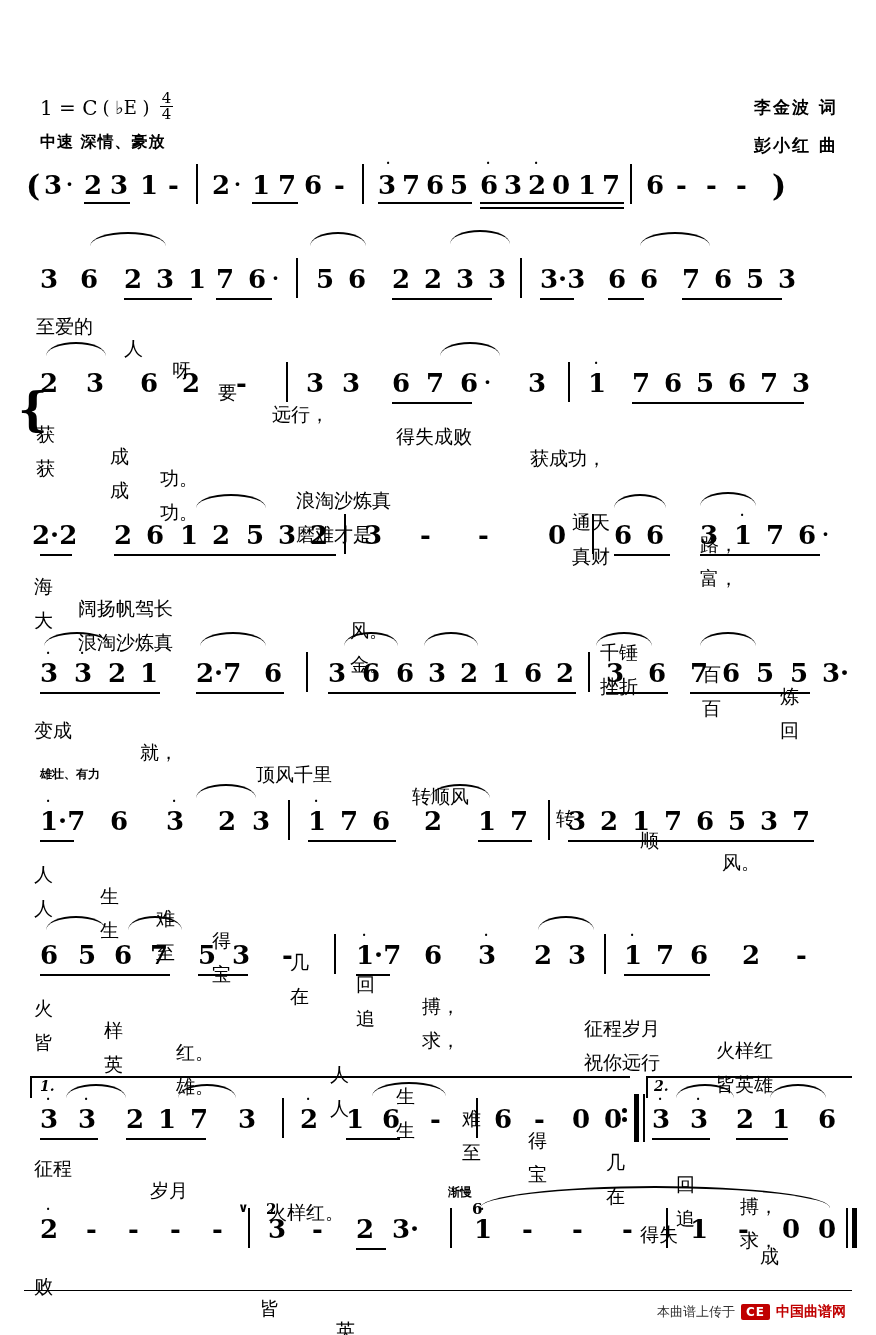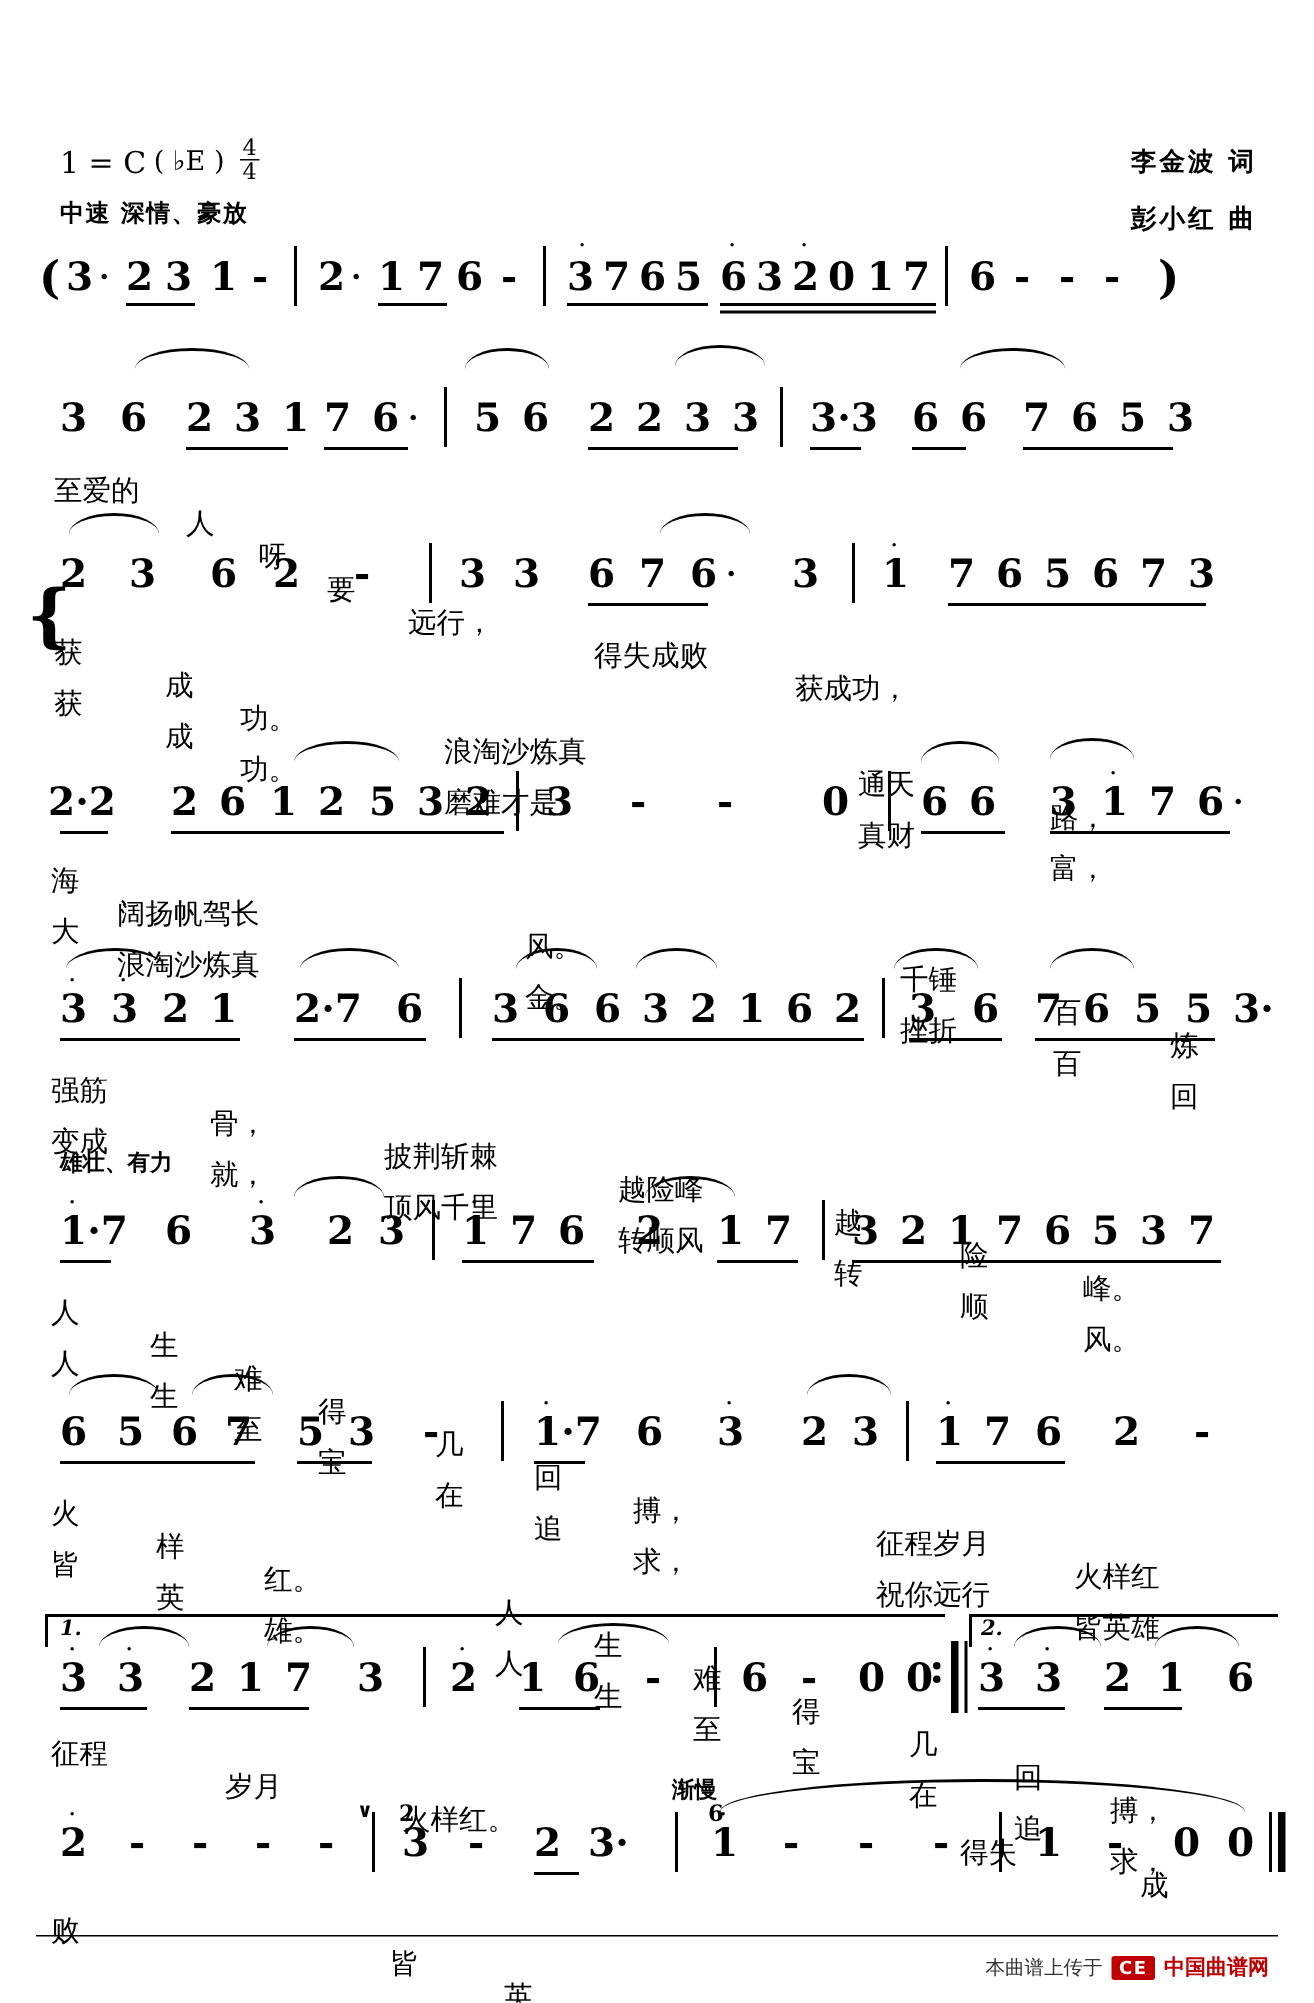--- a/index.html
+++ b/index.html
@@ -78,21 +78,21 @@
   .beam{position:absolute;height:2px;background:#000;}
   .slur{position:absolute;border-top:2px solid #000;border-radius:50%/100% 100% 0 0;height:12px;}
   .bar{position:absolute;width:2px;background:#000;}
   .dbar{position:absolute;width:2px;background:#000;}
   .repeat-dots{position:absolute;}
   .repeat-dots i{display:block;width:5px;height:5px;background:#000;border-radius:50%;margin:4px 0;}
   .bracket{position:absolute;font-size:26px;font-family:"DejaVu Serif",serif;}
   .ending{position:absolute;font-size:14px;font-style:italic;}
   .ending-line{position:absolute;height:2px;background:#000;}
   .ending-tick{position:absolute;width:2px;background:#000;}
-  .dyn{position:absolute;font-size:15px;font-weight:bold;}
+  .dyn{position:absolute;font-size:12px;font-weight:bold;}
   .small-ft{position:absolute;font-size:12px;}
 
   
   .footer{
     position:absolute;right:30px;bottom:14px;
     display:flex;align-items:center;gap:6px;
     font-size:13px;color:#333;
   }
   .footer .logo{
     display:inline-block;background:#c00000;color:#fff;
@@ -343,29 +343,20 @@
       <span class="n" style="left:790px;top:20px;">5</span>
       <span class="n" style="left:822px;top:20px;">3·</span>
       <span class="beam" style="left:40px;top:54px;width:120px;"></span>
       <span class="beam" style="left:196px;top:54px;width:88px;"></span>
       <span class="beam" style="left:328px;top:54px;width:248px;"></span>
       <span class="beam" style="left:606px;top:54px;width:62px;"></span>
       <span class="beam" style="left:690px;top:54px;width:120px;"></span>
       <span class="small-ft" style="left:46px;top:8px;">·</span>
       <span class="small-ft" style="left:80px;top:8px;">·</span>
     </div>
-    <div class="lyr" style="top:10px;">
-      <span class="w" style="left:34px;">强筋</span>
-      <span class="w" style="left:140px;">骨，</span>
-      <span class="w" style="left:256px;">披荆斩棘</span>
-      <span class="w" style="left:412px;">越险峰</span>
-      <span class="w" style="left:556px;">越</span>
-      <span class="w" style="left:640px;">险</span>
-      <span class="w" style="left:722px;">峰。</span>
-    </div>
     <div class="lyr" style="top:14px;">
       <span class="w" style="left:34px;">变成</span>
       <span class="w" style="left:140px;">就，</span>
       <span class="w" style="left:256px;">顶风千里</span>
       <span class="w" style="left:412px;">转顺风</span>
       <span class="w" style="left:556px;">转</span>
       <span class="w" style="left:640px;">顺</span>
       <span class="w" style="left:722px;">风。</span>
     </div>
   </div>

